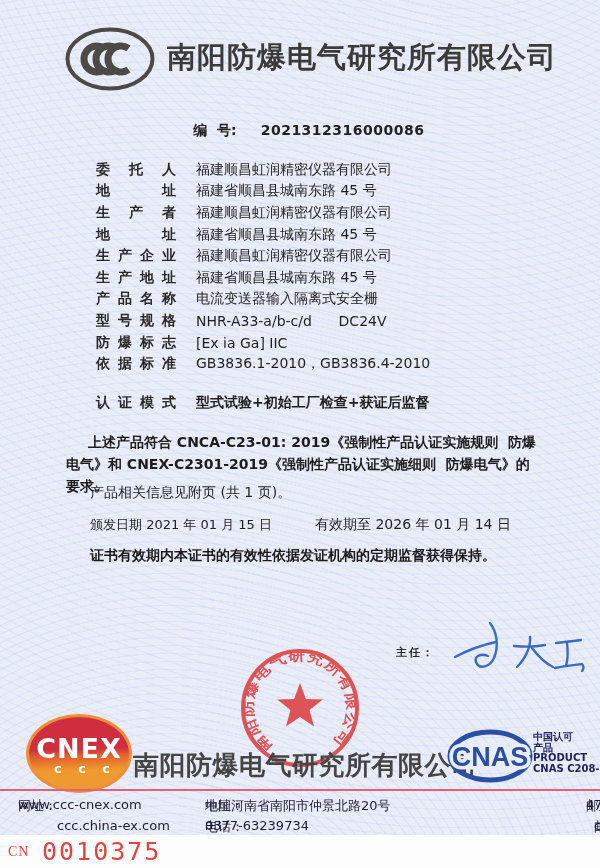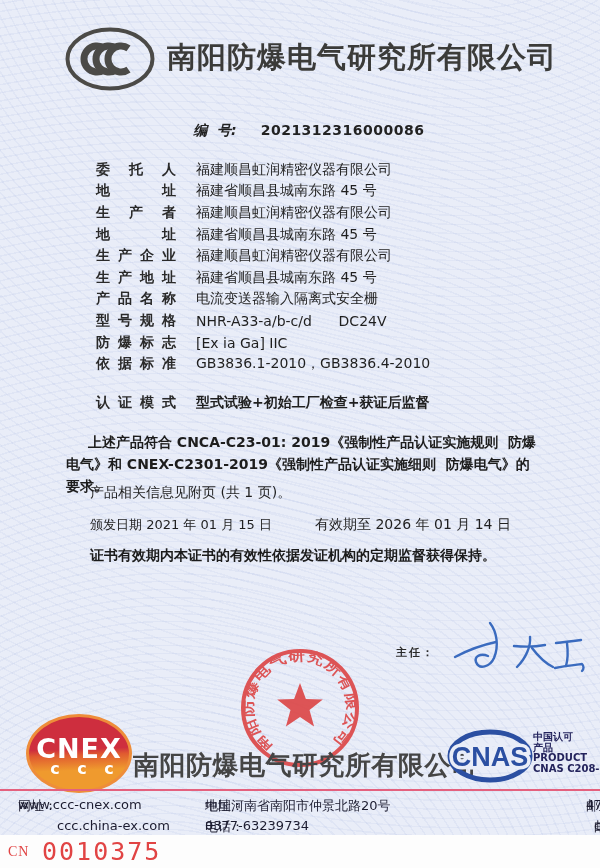--- a/index.html
+++ b/index.html
@@ -16,21 +16,21 @@
   
   .ccc-logo { position:absolute; left:64px; top:26px; }
   .page-title {
     position:absolute; left:167px; top:38px; font-size:29px; font-weight:bold;
     color:#3b3b39; letter-spacing:1px; white-space:nowrap;
   }
   .cert-number-row {
     position:absolute; top:106px; left:0; width:600px; text-align:center;
     font-size:14px; color:#222; white-space:pre;
   }
-  .cert-number-row .lbl { font-weight:bold; margin-right:24px;font-style:italic; }
+  .cert-number-row .lbl { font-weight:bold; margin-right:24px; }
   .cert-number-row .val { font-weight:600; letter-spacing:.5px; }
   
   .fields { position:absolute; left:66px; top:159px; width:480px; }
   .f-row { display:flex; height:21.6px; align-items:center; font-size:14px;margin-left:30px; }
   .f-label {
     width:80px; flex:0 0 80px; font-weight:bold; color:#2a2a2a;
     text-align:justify; text-align-last:justify; white-space:normal;
   }
   .f-value { margin-left:20px; white-space:pre; color:#1f1f1f; }
   .cert-mode { position:absolute; left:66px; top:392px; width:480px; }
@@ -51,21 +51,21 @@
   
   .stamp-svg { position:absolute; left:238px; top:646px; opacity:.88; }
   
   .cnex-logo {
     position:absolute; left:26px; top:714px; width:106px; height:79px;
     border-radius:50%; border:3px solid #ee8d3a;
     background:linear-gradient(178deg,#ce2e3e 0 44%, #e05a30 52%, #ef9a2e 72%);
     display:flex; flex-direction:column; align-items:center; justify-content:center;
   }
   .cnex-name { color:#fff; font-size:27px; font-weight:bold; letter-spacing:1px; line-height:26px; margin-top:4px; }
-  .cnex-sub  { color:#fff; font-size:16px; font-weight:bold; letter-spacing:6px; line-height:14px; margin-left:12px; }
+  .cnex-sub  { color:#fff; font-size:13px; font-weight:bold; letter-spacing:6px; line-height:14px; margin-left:12px; }
   .issuer-name {
     position:absolute; left:133px; top:748px; font-size:26px; font-weight:bold;
     color:#454545; letter-spacing:.5px; white-space:nowrap;
   }
   .cnas-logo { position:absolute; left:446px; top:728px; }
   .cnas-side {
     position:absolute; left:533px; top:732px; width:66px;
     font-size:10px; font-weight:bold; color:#23235c; line-height:10.5px; white-space:nowrap;
   }
   

